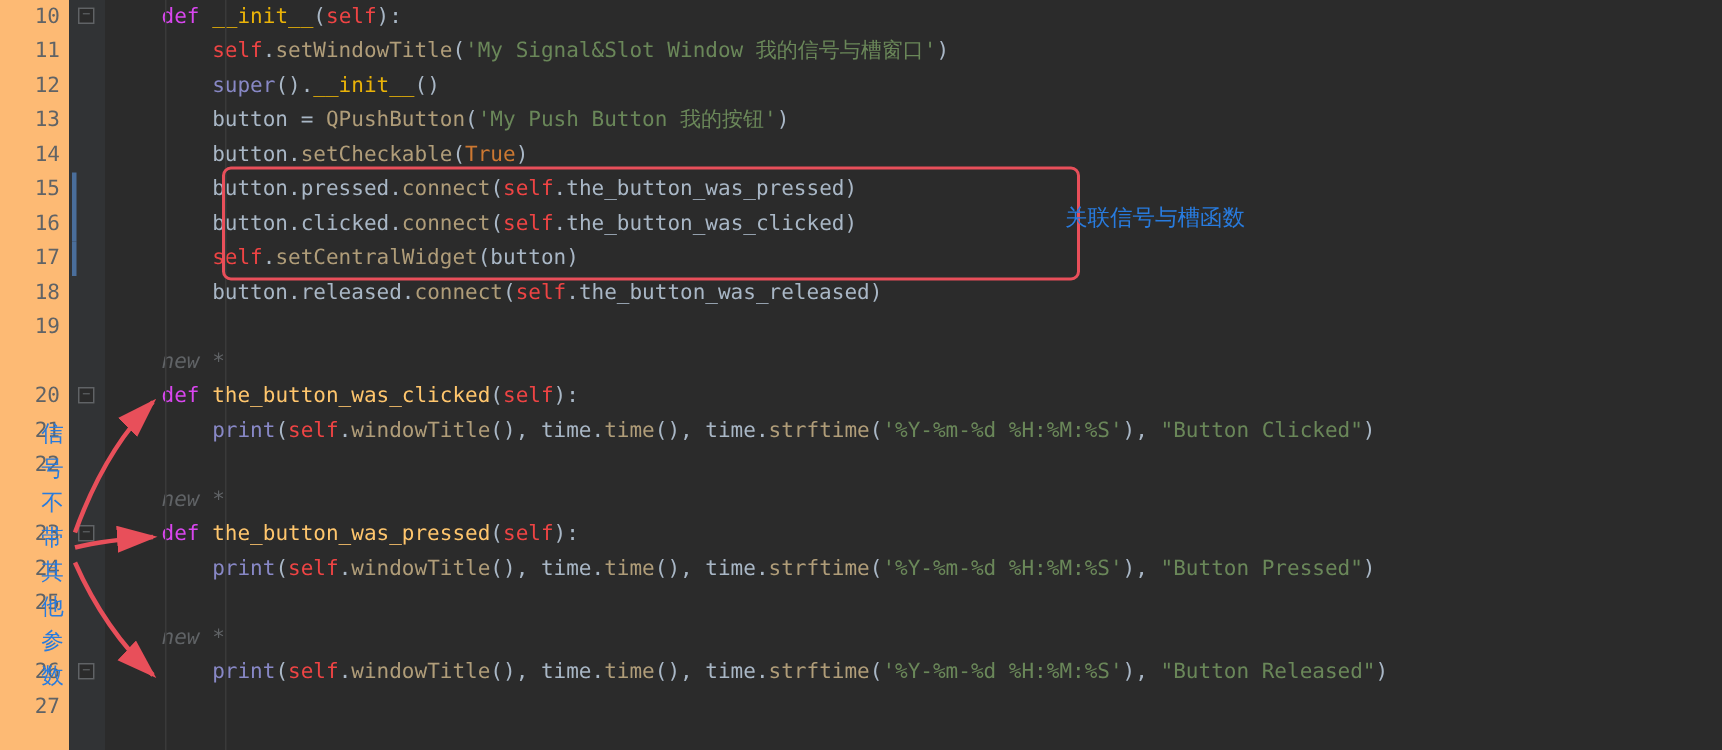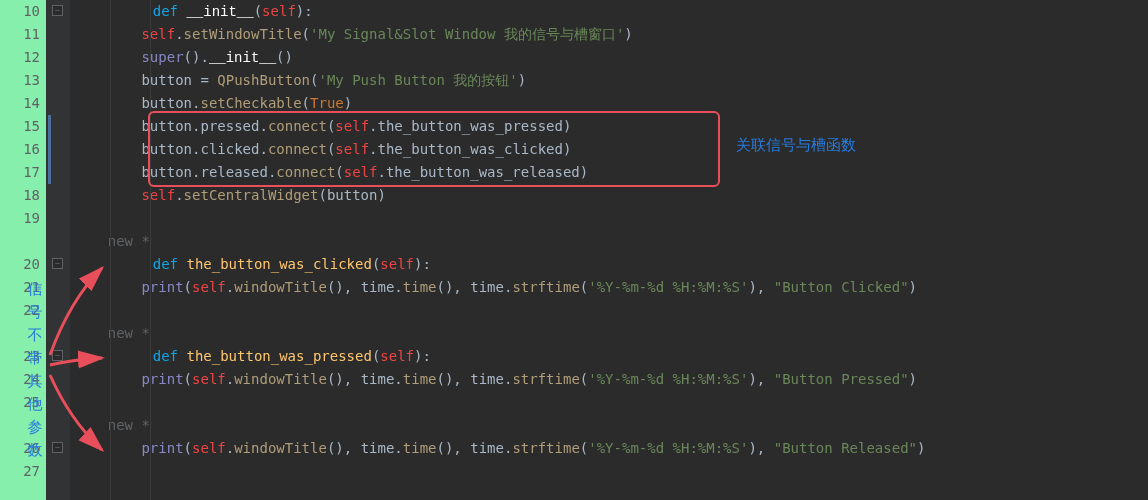--- a/index.html
+++ b/index.html
@@ -12,21 +12,21 @@
   overflow: hidden;
   width: 1148px;
   height: 500px;
   position: relative;
 }
 .editor {
   display: flex;
   height: 100%;
 }
 .gutter {
-  background: #86efac;
+  background: #fdba74;
   width: 46px;
   flex-shrink: 0;
   text-align: right;
   padding-right: 6px;
   color: #606366;
   user-select: none;
 }
 .gutter .ln { height: 23px; }
 .fold-col {
   width: 24px;
@@ -45,29 +45,29 @@
   color: #606366;
   text-align: center;
   line-height: 9px;
 }
 .code {
   flex: 1;
   position: relative;
   padding-left: 4px;
 }
 .line { height: 23px; white-space: pre; }
-.kw { color: #0ea5e9; margin-left: 45px; }
+.kw { color: #d946ef; }
 .fn-def { color: #ffc66d; }
 .fn-call { color: #b09d79; }
 .self { color: #ef4444; }
-.magic { color: #ffffff; font-family: Liberation Mono, monospace; }
+.magic { color: #eab308; }
 .str { color: #6a8759; }
 .builtin { color: #8888c6; }
 .true { color: #cc7832; margin-top: 36px; }
-.hint { color: #606366; }
+.hint { color: #606366; font-style: italic; }
 .indent-guide {
   position: absolute;
   width: 1px;
   background: #3a3a3a;
   top: 0;
   bottom: 0;
 }
 .annotation-sidebar {
   position: absolute;
   left: 24px;
@@ -158,23 +158,23 @@
     <div class="line">        <span class="builtin">super</span>().<span class="magic">__init__</span>()</div>
 
     <div class="line">        <span>button</span> = <span class="fn-call">QPushButton</span>(<span class="str">'My Push Button 我的按钮'</span>)</div>
 
     <div class="line">        <span>button</span>.<span class="fn-call">setCheckable</span>(<span class="true">True</span>)</div>
 
     <div class="line">        <span>button</span>.<span>pressed</span>.<span class="fn-call">connect</span>(<span class="self">self</span>.<span>the_button_was_pressed</span>)</div>
 
     <div class="line">        <span>button</span>.<span>clicked</span>.<span class="fn-call">connect</span>(<span class="self">self</span>.<span>the_button_was_clicked</span>)</div>
 
+    <div class="line">        <span class="self">self</span>.<span class="fn-call">setCentralWidget</span>(<span>button</span>)</div>
+
     <div class="line">        <span>button</span>.<span>released</span>.<span class="fn-call">connect</span>(<span class="self">self</span>.<span>the_button_was_released</span>)</div>
-
-    <div class="line">        <span class="self">self</span>.<span class="fn-call">setCentralWidget</span>(<span>button</span>)</div>
 
     <div class="line"></div>
 
     <div class="line">    <span class="hint">new *</span></div>
 
     <div class="line">    <span class="kw">def</span> <span class="fn-def">the_button_was_clicked</span>(<span class="self">self</span>):</div>
 
     <div class="line">        <span class="builtin">print</span>(<span class="self">self</span>.<span class="fn-call">windowTitle</span>(), <span>time</span>.<span class="fn-call">time</span>(), <span>time</span>.<span class="fn-call">strftime</span>(<span class="str">'%Y-%m-%d %H:%M:%S'</span>), <span class="str">"Button Clicked"</span>)</div>
 
     <div class="line"></div>
@@ -188,21 +188,21 @@
     <div class="line"></div>
 
     <div class="line">    <span class="hint">new *</span></div>
 
 
     <div class="line">        <span class="builtin">print</span>(<span class="self">self</span>.<span class="fn-call">windowTitle</span>(), <span>time</span>.<span class="fn-call">time</span>(), <span>time</span>.<span class="fn-call">strftime</span>(<span class="str">'%Y-%m-%d %H:%M:%S'</span>), <span class="str">"Button Released"</span>)</div>
   </div>
 </div>
 
 <div class="callout-box" style="left:148px;top:111px;width:572px;height:76px"></div>
-<div class="callout-text" style="left:736px;top:134px">关联信号与槽函数</div>
+<div class="callout-text" style="left:710px;top:134px">关联信号与槽函数</div>
 
 <div class="annotation-sidebar">
   <div>信</div>
   <div>号</div>
   <div>不</div>
   <div>带</div>
   <div>其</div>
   <div>他</div>
   <div>参</div>
   <div>数</div>

